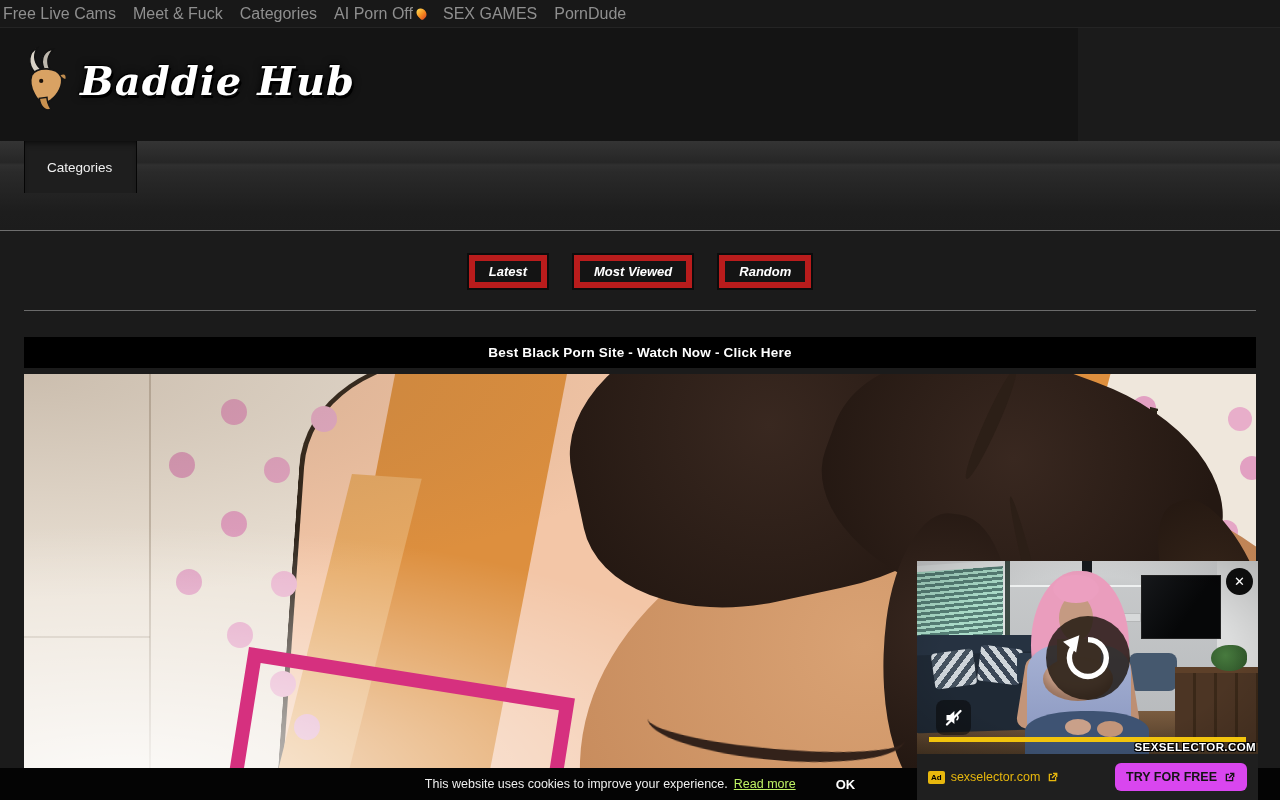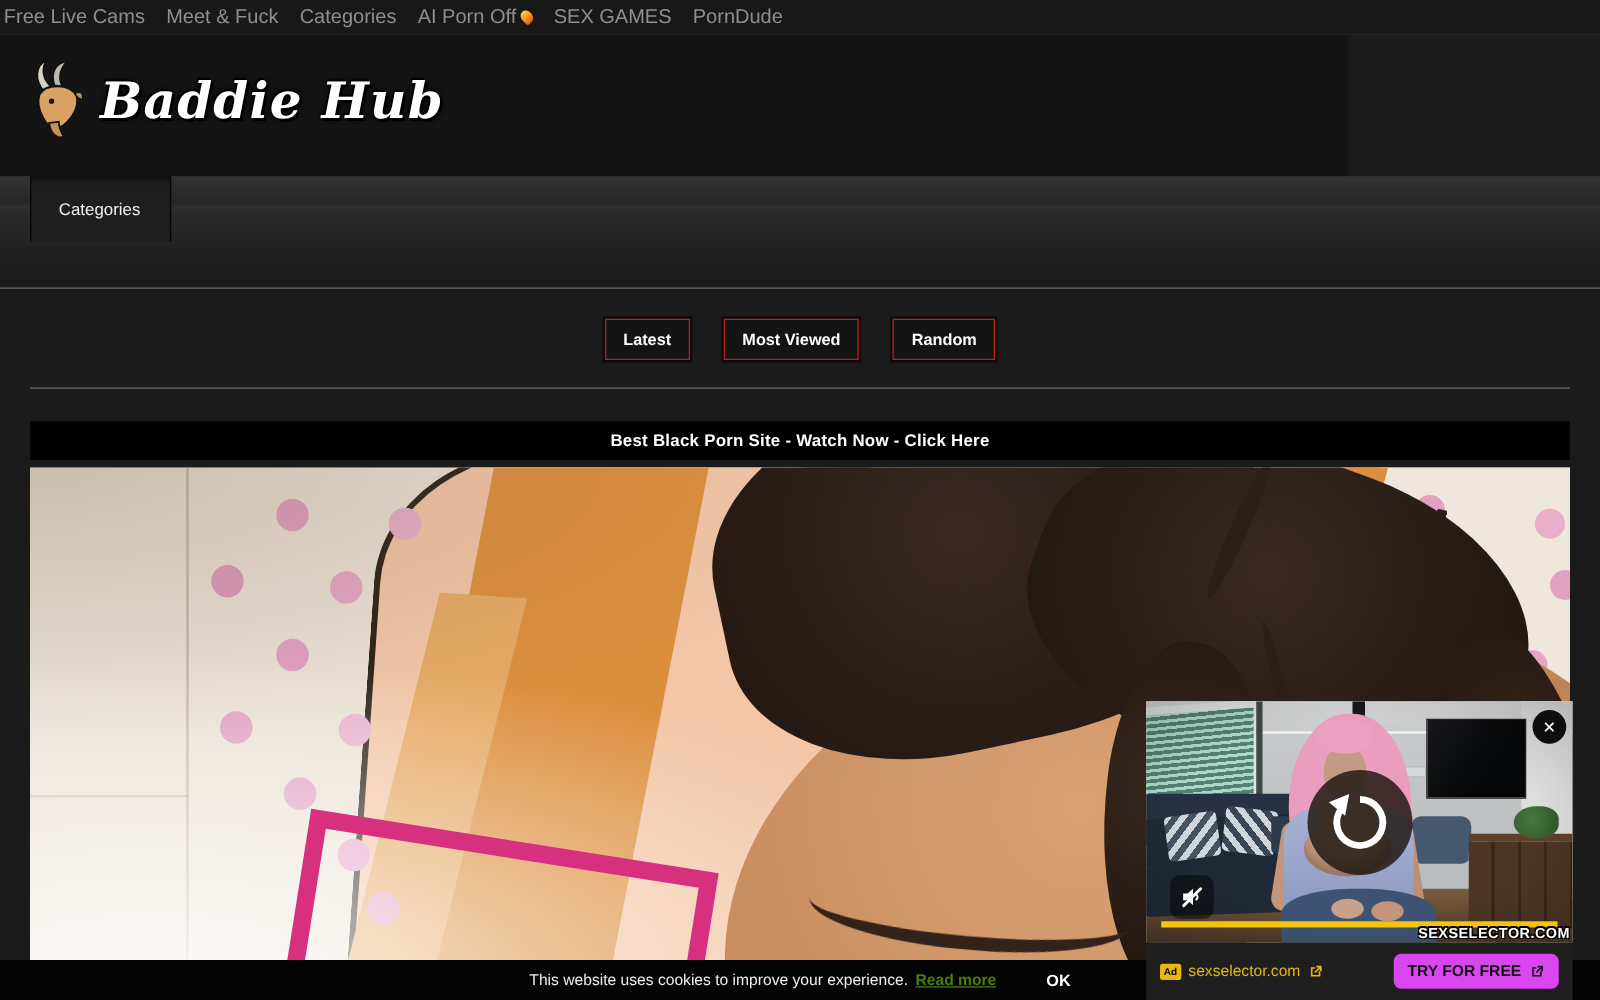--- a/index.html
+++ b/index.html
@@ -32,22 +32,22 @@
              border-bottom:1px solid #6e6e6e; }
   .cat-tab { position:absolute; left:24px; top:0; width:113px; height:52px; background:#1e1e1e;
              border-left:1px solid #050505; border-right:1px solid #050505;
              color:#f0f0f0; font-size:13.5px; display:flex; align-items:center; padding-left:22px; cursor:pointer;
              box-shadow:inset 0 6px 8px -6px #000; }
 
   
   .filters { position:absolute; left:0; top:232px; width:1280px; height:79px; background:#1b1b1b;
              display:flex; align-items:center; justify-content:center; gap:27px; }
   .filters:after { content:""; position:absolute; left:24px; right:24px; bottom:0; height:1px; background:#6b6b6b; }
-  .fbtn { height:33px; padding:0 14px; background:#141414; border:1px solid #b91c1c;
-          box-shadow:0 0 0 2px #0c0c0c; color:#fff; font-size:13px; font-weight:bold; cursor:pointer; }
+  .fbtn { height:33px; padding:0 14px; background:#141414; border:6px solid #b91c1c;
+          box-shadow:0 0 0 2px #0c0c0c; color:#fff; font-size:13px; font-weight:bold; cursor:pointer;font-style:italic; }
 
   
   .banner { position:absolute; left:24px; top:337px; width:1232px; height:31px; background:#000;
             display:flex; align-items:center; justify-content:center; cursor:pointer; }
   .banner span { color:#fff; font-size:13.5px; font-weight:bold; letter-spacing:.2px; }
 
   
   .photo { position:absolute; left:24px; top:374px; width:1232px; height:394px; overflow:hidden;
            background:#ebe2d6; cursor:pointer; }
   .photo * { position:absolute; }
@@ -89,21 +89,21 @@
   .hair-w1 { left:960px; top:-10px; width:14px; height:120px; border-radius:50%; transform:rotate(24deg); background:#2c1f17; z-index:6; }
   .hair-w2 { left:1002px; top:120px; width:10px; height:170px; border-radius:50%; transform:rotate(-14deg); background:#2c1f17; z-index:7; }
   .hair-w3 { left:930px; top:240px; width:12px; height:180px; border-radius:50%; transform:rotate(10deg); background:#261a13; z-index:7; }
   .hair-w4 { left:1150px; top:120px; width:90px; height:220px; border-radius:50% 50% 40% 60%; transform:rotate(-22deg);
              background:radial-gradient(circle at 50% 40%, #342419, #221610 80%); z-index:6; }
 
   
   .cookiebar { position:absolute; left:0; top:768px; width:1280px; height:32px; background:#040404;
                display:flex; align-items:center; justify-content:center; gap:6px; z-index:50; }
   .cookiebar .msg { color:#eee; font-size:12.5px; }
-  .cookiebar .rm { color:#4d7c0f; font-size:12.5px; font-weight:bold; text-decoration:underline; cursor:pointer; }
+  .cookiebar .rm { color:#bef264; font-size:12.5px; font-weight:normal; text-decoration:underline; cursor:pointer; }
   .cookiebar .ok { color:#fff; font-size:13px; font-weight:bold; margin-left:34px; cursor:pointer; background:none; border:none; }
 
   
   .ad { position:absolute; left:917px; top:561px; width:341px; height:239px; z-index:60; }
   .video { position:relative; width:341px; height:193px; overflow:hidden;
            background:linear-gradient(#c9cbcc,#b4b7ba); cursor:pointer; }
   .video * { position:absolute; }
   .vc-ceil { left:0; top:0; width:100%; height:26px; background:linear-gradient(#d5d6d7,#c8cacb); border-bottom:2px solid #eef0f0; }
   .vc-rwall { left:300px; top:0; width:41px; height:160px; background:#dcdddd; }
   .vc-mic { left:165px; top:0; width:10px; height:24px; background:#15181c; }

